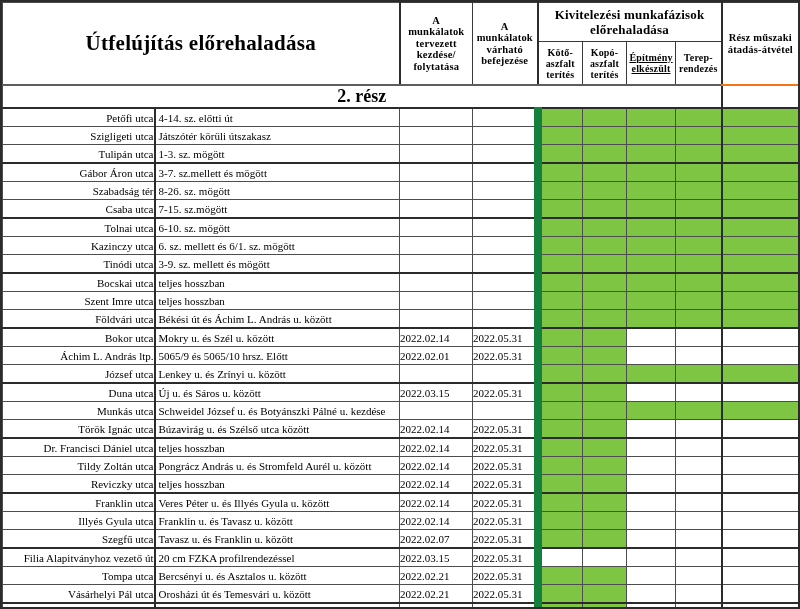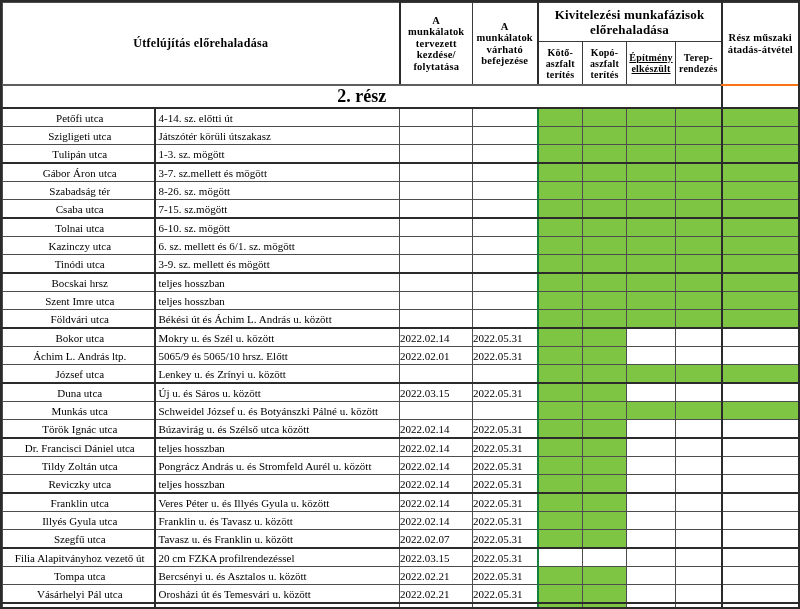--- a/index.html
+++ b/index.html
@@ -37,21 +37,21 @@
   
   .hd{
     text-align:center;
     font-weight:bold;
     font-size:10.5px;
     line-height:11.5px;
     letter-spacing:.2px;
     border:1px solid #3a3a3a;
   }
   .title-cell{
-    font-size:12px;
+    font-size:21px;
     font-weight:bold;
     text-align:center;
     letter-spacing:.3px;
     border-right:2px solid #2b2b2b;
     border-bottom:2px solid #5e5e5e;
   }
   .grp-head{
     font-size:13px;
     font-weight:bold;
     line-height:15px;
@@ -87,35 +87,35 @@
   }
   .section-row td.sec-tail{
     border-left:2px solid #2b2b2b;
   }
 
   
   tr.data-row td{ height:17px; }
   .c-street{
     font-size:11px;
     padding-left:3px;
-    text-align:center;
+    text-align:right;
     border-right:2px solid #2b2b2b;
   }
   .c-desc{
     font-size:11px;
     padding-left:3px;
     text-align:left;
     margin-top:44px;
   }
   .c-date{
     font-size:11px;
     text-align:left;
     padding-right:3px;
   }
-  .c-date.end{ border-right:2px solid #15803d; }
+  .c-date.end{ border-right:8px solid #15803d; }
   .c-ph{ }
   .c-final{ border-left:2px solid #2b2b2b; }
   .green{ background:#7ec544; }
   tr.group-end td{ border-bottom:2px solid #2b2b2b; }
 </style>
 </head>
 <body>
 
 <div id="sheet">
   <table>
@@ -275,21 +275,21 @@
           <td class="c-desc">3-9. sz. mellett és mögött</td>
           <td class="c-date"></td>
           <td class="c-date end"></td>
           <td class="c-ph thick-l green"></td>
           <td class="c-ph green"></td>
           <td class="c-ph green"></td>
           <td class="c-ph green"></td>
           <td class="c-final green"></td>
         </tr>
         <tr class="data-row">
-          <td class="c-street">Bocskai hrsz</td>
+          <td class="c-street">Bocskai utca</td>
           <td class="c-desc">teljes hosszban</td>
           <td class="c-date"></td>
           <td class="c-date end"></td>
           <td class="c-ph thick-l green"></td>
           <td class="c-ph green"></td>
           <td class="c-ph green"></td>
           <td class="c-ph green"></td>
           <td class="c-final green"></td>
         </tr>
         <tr class="data-row">
@@ -353,21 +353,21 @@
           <td class="c-date">2022.03.15</td>
           <td class="c-date end">2022.05.31</td>
           <td class="c-ph thick-l green"></td>
           <td class="c-ph green"></td>
           <td class="c-ph"></td>
           <td class="c-ph"></td>
           <td class="c-final"></td>
         </tr>
         <tr class="data-row">
           <td class="c-street">Munkás utca</td>
-          <td class="c-desc">Schweidel József u. és Botyánszki Pálné u. között</td>
+          <td class="c-desc">Schweidel József u. és Botyánszki Pálné u. kezdése</td>
           <td class="c-date"></td>
           <td class="c-date end"></td>
           <td class="c-ph thick-l green"></td>
           <td class="c-ph green"></td>
           <td class="c-ph green"></td>
           <td class="c-ph green"></td>
           <td class="c-final green"></td>
         </tr>
         <tr class="data-row group-end">
           <td class="c-street">Török Ignác utca</td>

